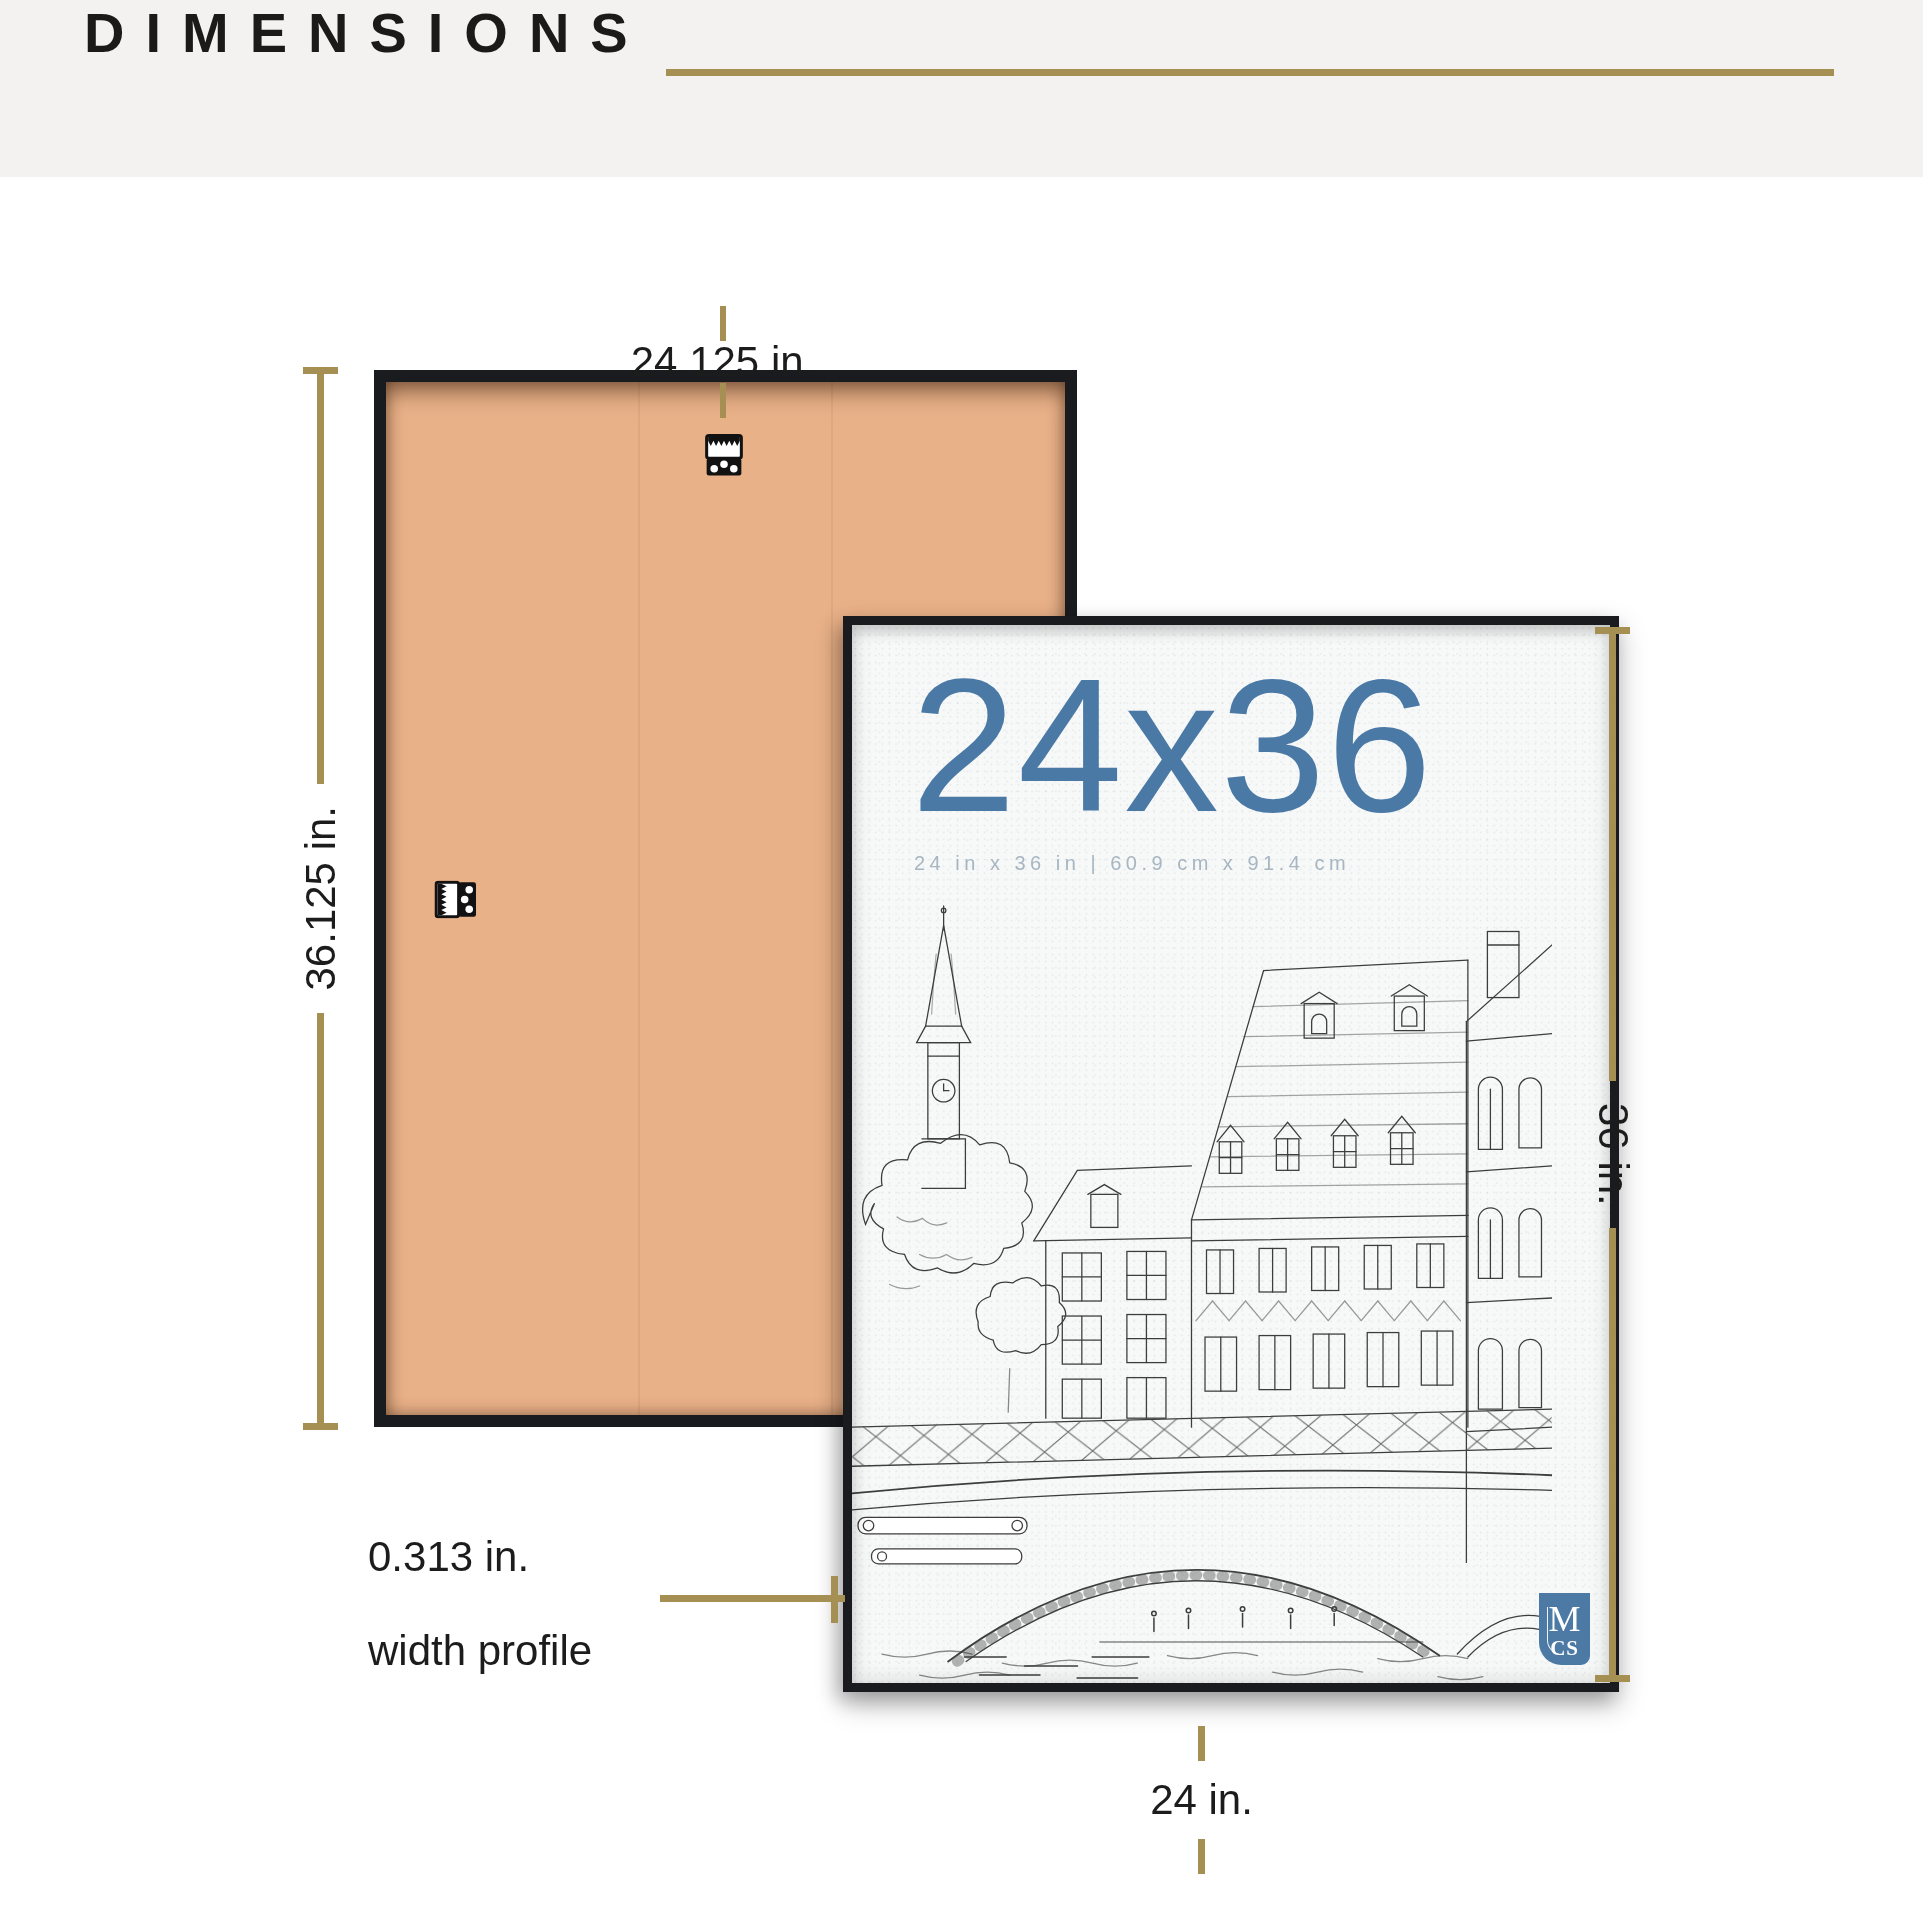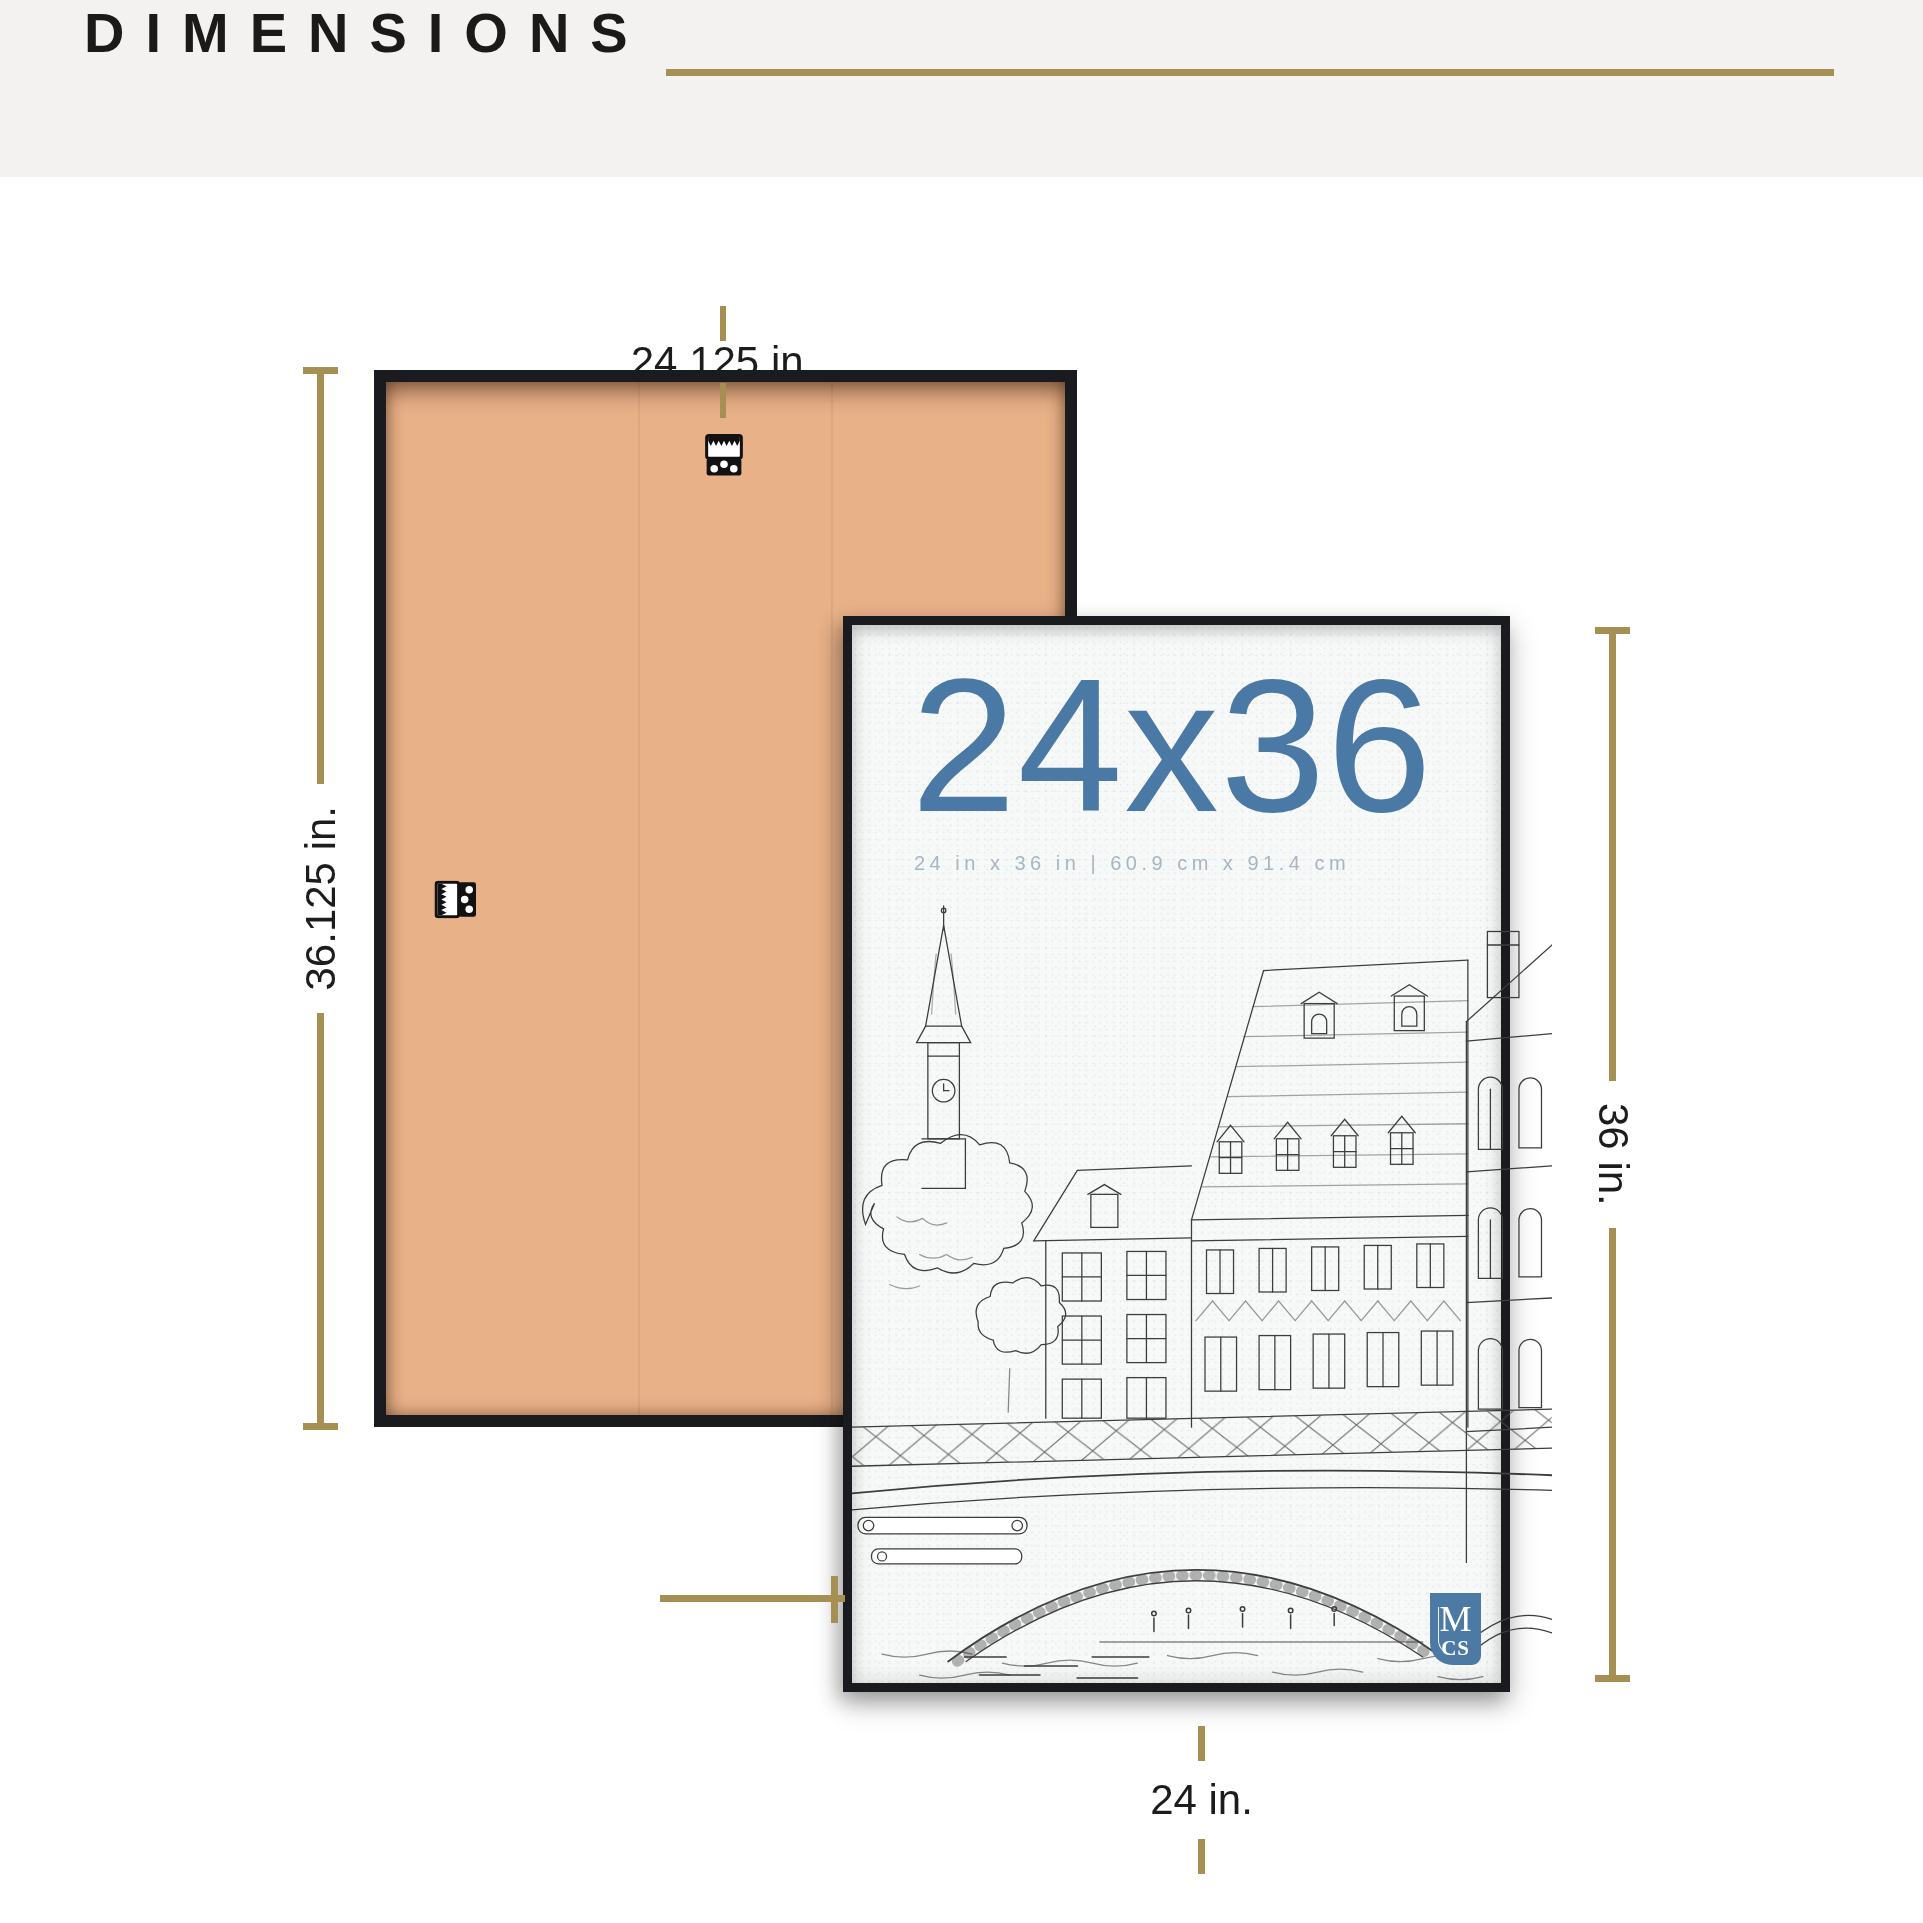--- a/index.html
+++ b/index.html
@@ -38,21 +38,21 @@
     box-shadow:inset 0 18px 21px -9px rgba(45,22,6,.55),
                inset 12px 0 15px -9px rgba(45,22,6,.35),
                inset -12px 0 15px -9px rgba(45,22,6,.35),
                inset 0 -12px 15px -9px rgba(45,22,6,.3);
   }
   .seam{position:absolute;top:0;bottom:0;width:2.3px;background:rgba(90,50,20,.08);}
   .hanger{position:absolute;width:38px;height:43px;}
   .hanger.side{transform:rotate(-90deg);}
   
   .front-frame{
-    position:absolute;left:843px;top:616px;width:667px;height:1076px;
+    position:absolute;left:843px;top:616px;width:776px;height:1076px;
     box-sizing:border-box;border:9.8px solid #191b1f;
     background-color:#f7f8f8;
     background-image:radial-gradient(rgba(190,198,202,.38) 0.9px,transparent 1px),
                      radial-gradient(rgba(210,216,220,.3) 0.8px,transparent 0.8px);
     background-size:6.8px 6.8px,9.8px 9.8px;background-position:0 0,3px 4.5px;
     box-shadow:0 12px 25.6px rgba(0,0,0,.28), -7.5px 7.5px 16.5px rgba(0,0,0,.18);
   }
   .poster-inner-shadow{
     position:absolute;left:0;top:0;right:0;bottom:0;pointer-events:none;
     box-shadow:inset 0 0 21px rgba(0,0,0,.15), inset 0 7.5px 12px rgba(0,0,0,.12);
@@ -369,17 +369,19 @@
   </div>
 
   <div class="dim" style="left:858px;top:1726px;width:687px;height:35px;gap:9px;">
     <div class="tick-v"></div>
     <div class="seg-h"></div>
     <div class="dim-label">24 in.</div>
     <div class="seg-h"></div>
     <div class="tick-v"></div>
   </div>
 
+  <div class="profile-label"><span>0.313 in.</span><br>
+    <span>width profile</span></div>
   <div class="profile-line"></div>
   <div class="profile-tick"></div>
 
 </div>
 
 
 </body></html>

